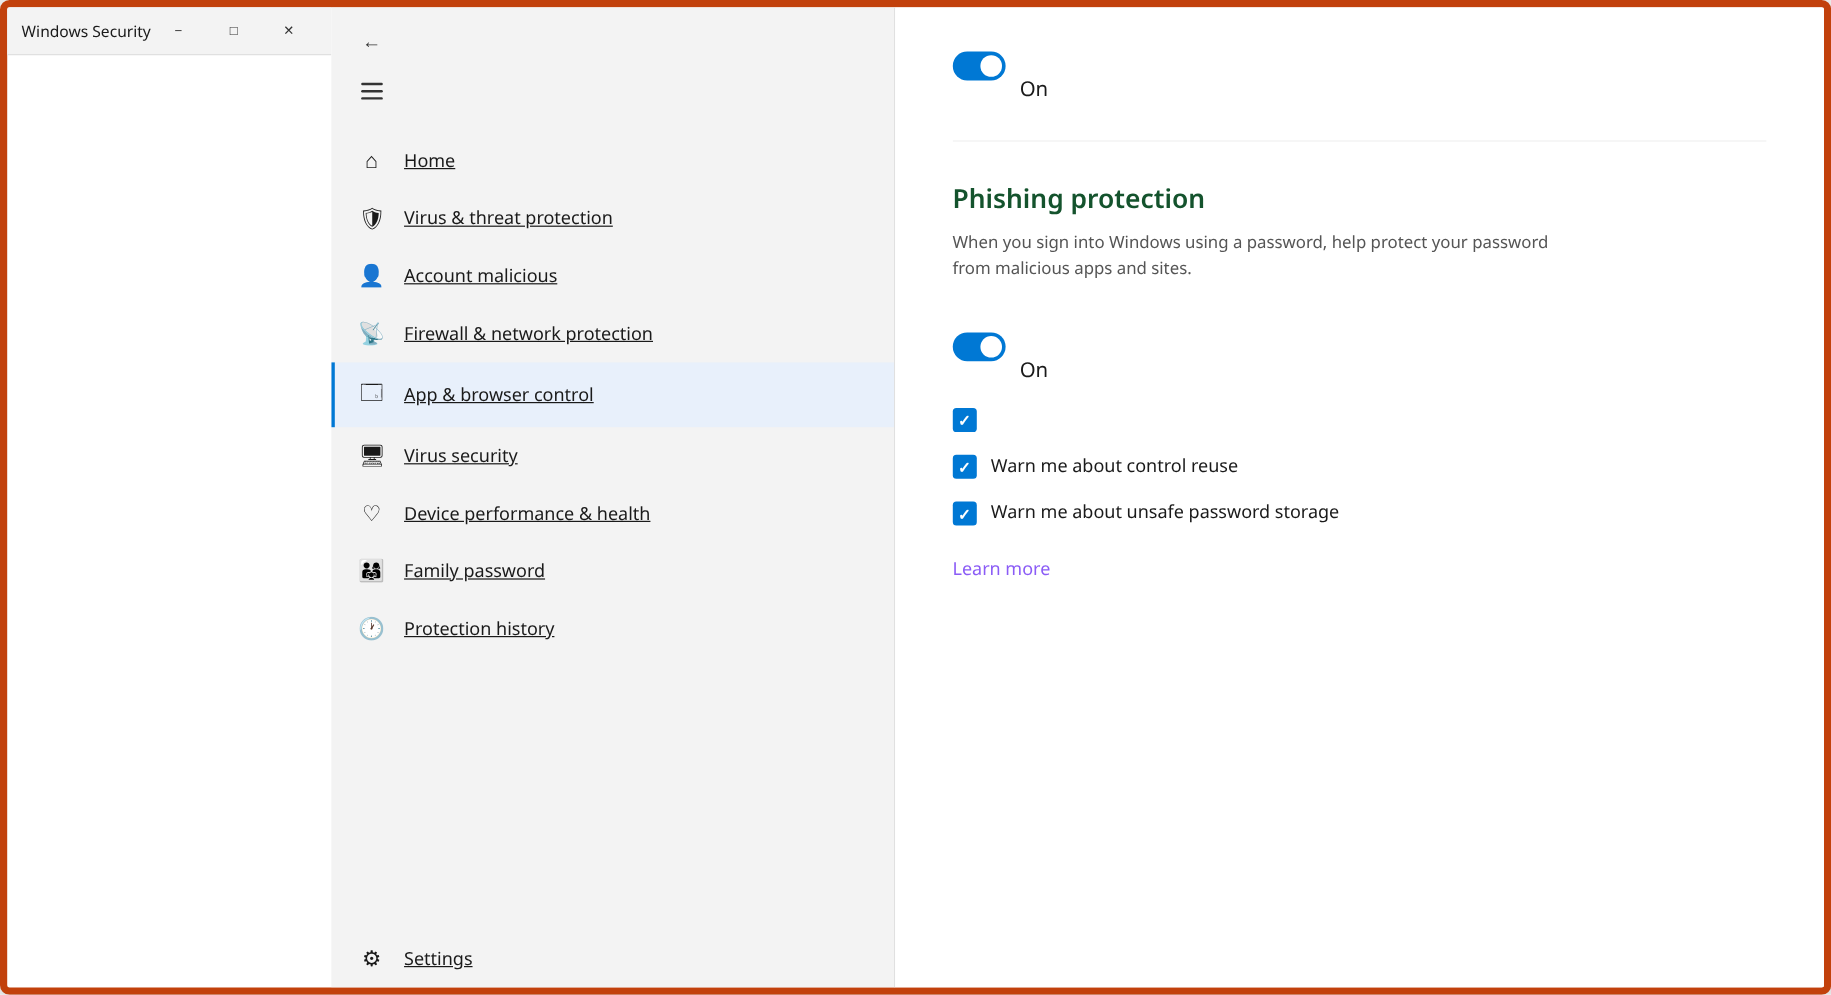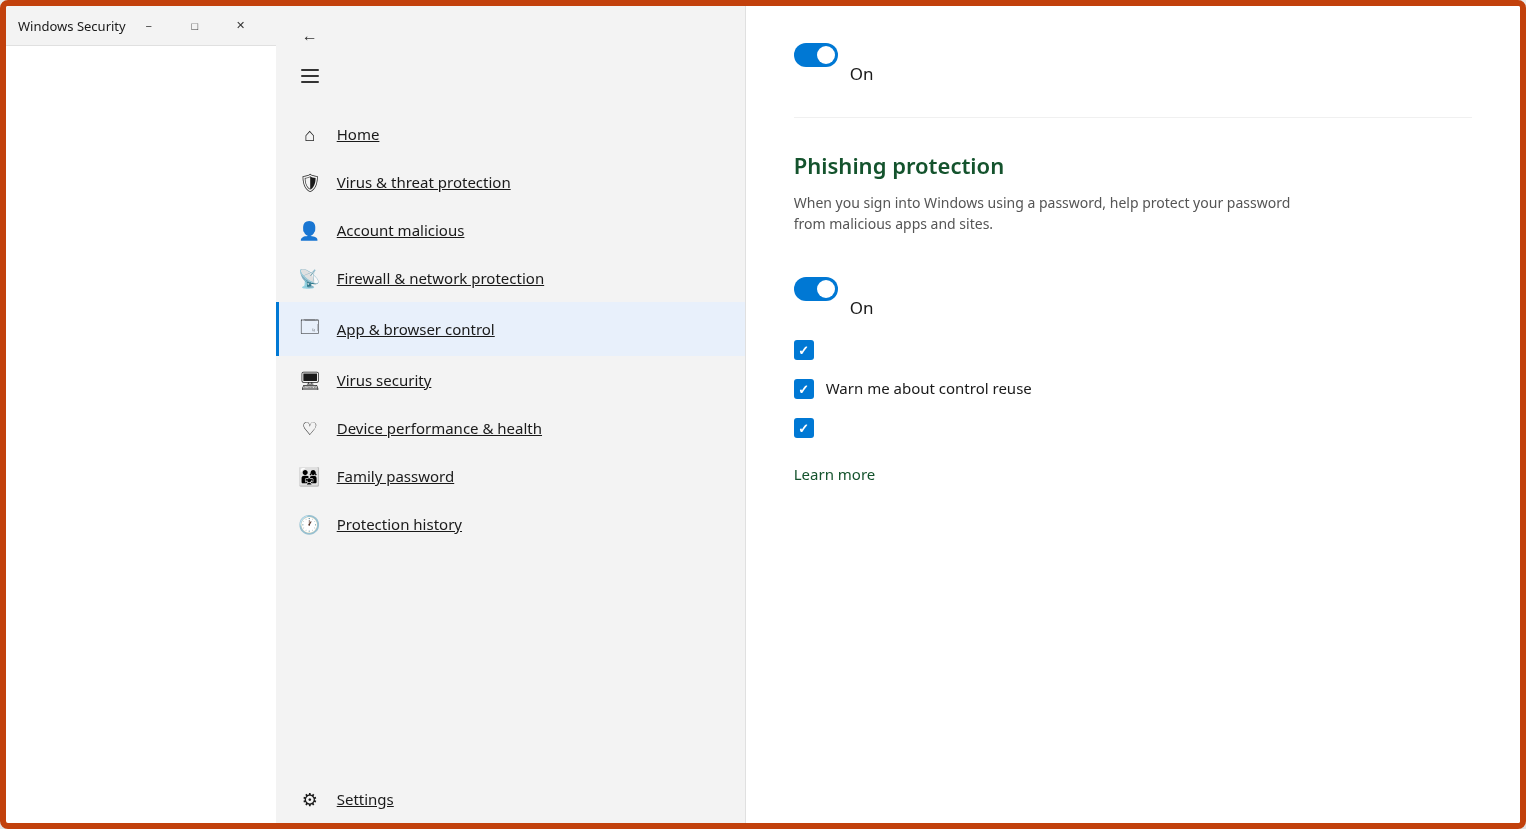--- a/index.html
+++ b/index.html
@@ -252,21 +252,21 @@
     }
     .checkbox-label {
       font-size: 15px;
       color: #1a1a1a;
       line-height: 1.4;
     }
 
     
     .learn-more {
       display: inline-block;
-      color: #14532d;
+      color: #8b5cf6;
       font-size: 15px;
       text-decoration: none;
       cursor: pointer;
       margin-top: 8px;
     }
 
     
     .sidebar::-webkit-scrollbar { width: 6px; }
     .sidebar::-webkit-scrollbar-thumb { background: #c1c1c1; border-radius: 3px; }
   </style>
@@ -377,20 +377,21 @@
           <div class="checkbox-box">
             <span class="checkbox-check">✓</span>
           </div>
           <span class="checkbox-label">Warn me about control reuse</span>
         </div>
 
         <div class="checkbox-row">
           <div class="checkbox-box">
             <span class="checkbox-check">✓</span>
           </div>
+          <span class="checkbox-label">Warn me about unsafe password storage</span>
         </div>
 
         
         <a class="learn-more" href="#">Learn more</a>
       </div>
 
 
     </div>
   </div>
 </div>

